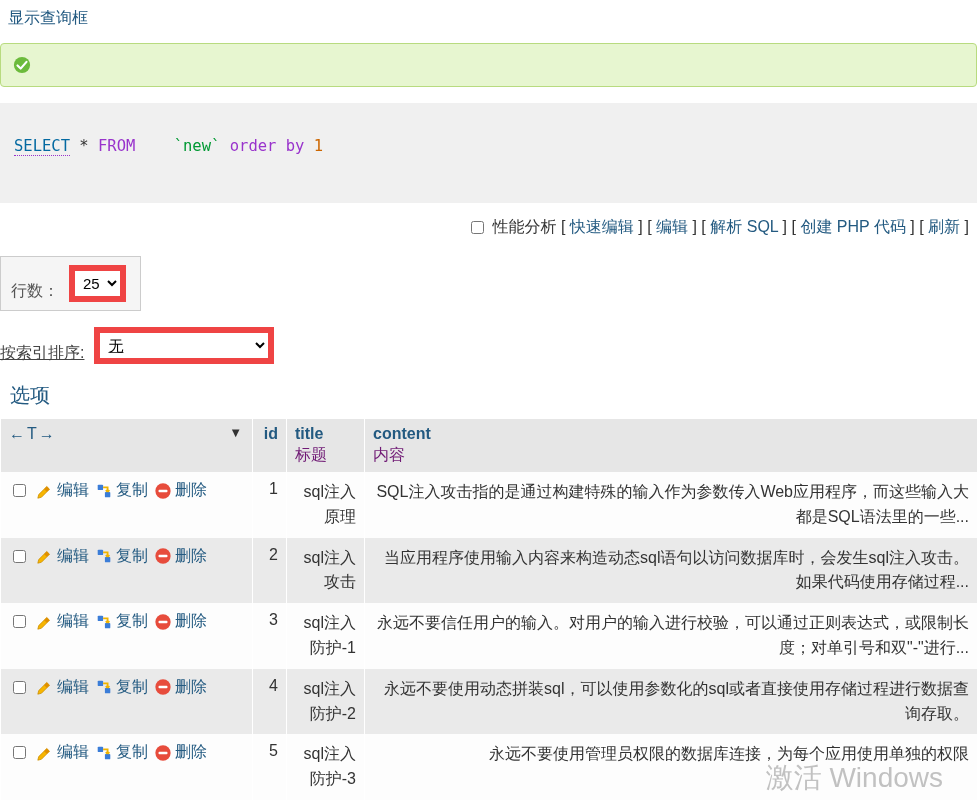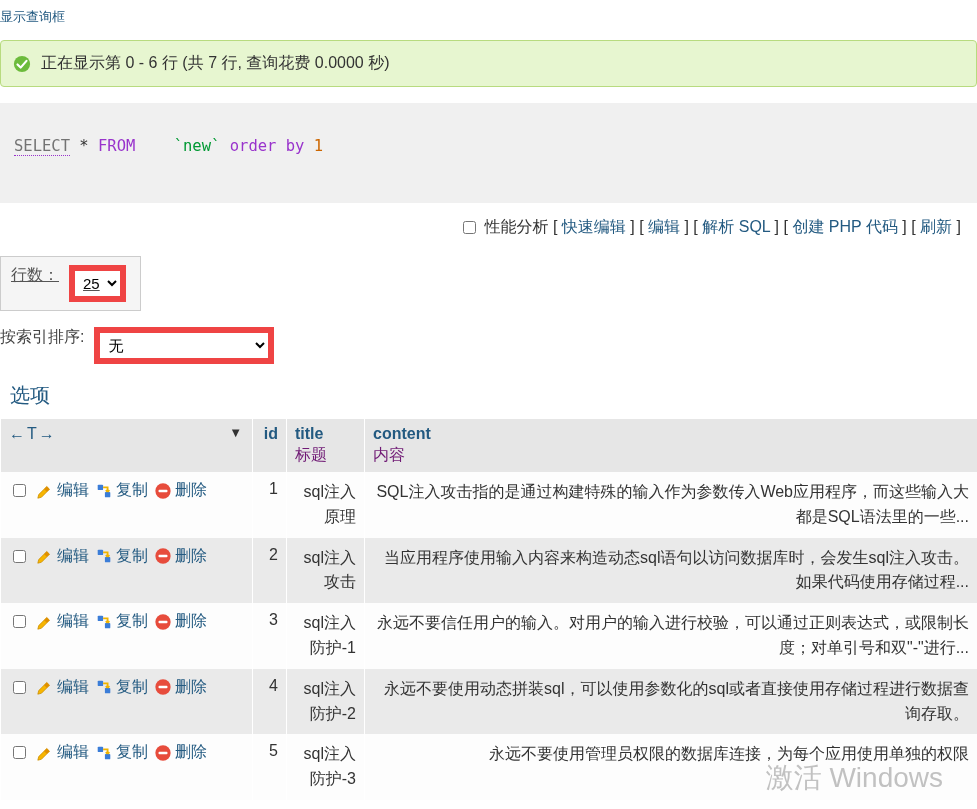--- a/index.html
+++ b/index.html
@@ -7,22 +7,22 @@
     margin: 0;
     padding: 0;
     font-family: sans-serif;
     font-size: 16px;
     background: #fff;
     color: #333;
     width: 977px;
   }
   .top-link {
     color: #235a81;
-    padding: 8px 0 14px 0;
-    font-size: 13px;
+    padding: 8px 0 14px 8px;
+    font-size: 16px;
   }
   a { color: #235a81; text-decoration: none; }
   .success-box {
     background: #e7f6d0;
     border: 1px solid #b8db7f;
     border-radius: 4px;
     padding: 12px 12px;
     margin: 0 0 16px 0;
     display: flex;
     align-items: center;
@@ -34,59 +34,59 @@
     display: inline-flex; align-items: center; justify-content: center;
   }
   .sql-block {
     background: #f0f0f0;
     padding: 34px 14px 48px 14px;
     margin-bottom: 8px;
     font-family: monospace;
     font-size: 15.5px;
     color: #333;
   }
-  .sql-kw { color: #737373; border-bottom: 1px dotted #9933cc; }
+  .sql-kw { color: #0369a1; border-bottom: 1px dotted #9933cc; }
   .sql-kw2 { color: #9933cc; }
   .sql-tbl { color: #009933; margin-left: 29px; }
   .sql-num { color: #cc6600; }
   .toolbar-line {
     text-align: right;
-    padding: 6px 16px 12px 8px;
+    padding: 6px 8px 12px 8px;
     font-size: 16px;
     color: #333;
   }
   .toolbar-line input[type=checkbox]{ vertical-align: middle; margin-right:4px;}
   .ctrl-row {
     display: flex;
     align-items: center;
     gap: 10px;
     padding: 6px 0 14px 0;
   }
   .ctrl-box {
     background: #f5f5f5;
     border: 1px solid #ccc;
     padding: 8px 14px 8px 10px;
     display: flex;
-    align-items: flex-start;
+    align-items: flex-end;
     gap: 10px;
     color: #555;
-    text-decoration: underline;
   }
   select {
     font-size: 15px;
     padding: 3px 4px;
     border: 6px solid #ef4444;
     background: #fff;
   }
   .sort-row {
     display: flex;
-    align-items: flex-start;
+    align-items: flex-end;
     gap: 10px;
     padding: 2px 0 14px 0;
     color: #444;
+    text-decoration: underline;
   }
   .sort-row select { width: 180px; }
   .options-link {
     color: #235a81;
     padding: 4px 0 10px 10px;
     font-size: 20px;
   }
   table.results {
     border-collapse: collapse;
     width: 100%;
@@ -151,21 +151,20 @@
   <a href="#">显示查询框</a>
 </div>
 
 <div class="success-box">
   <span class="chk-icon">
     <svg viewBox="0 0 20 20" width="18" height="18">
         <circle cx="10" cy="10" r="9" fill="#6cbb3c"></circle>
         <path d="M5 10.5 L8.5 14 L15 6.5" stroke="#fff" stroke-width="2.4" fill="none" stroke-linecap="round" stroke-linejoin="round"></path>
       </svg>
   </span>
-  <span>正在显示第 0 - 6 行 (共 7 行, 查询花费 0.0000 秒)</span>
 </div>
 
 <div class="sql-block">
   <span class="sql-kw">SELECT</span>
   <span>*</span>
   <span class="sql-kw2">FROM</span>
   <span class="sql-tbl">`new`</span>
   <span class="sql-kw2">order by</span>
   <span class="sql-num">1</span>
 </div>

